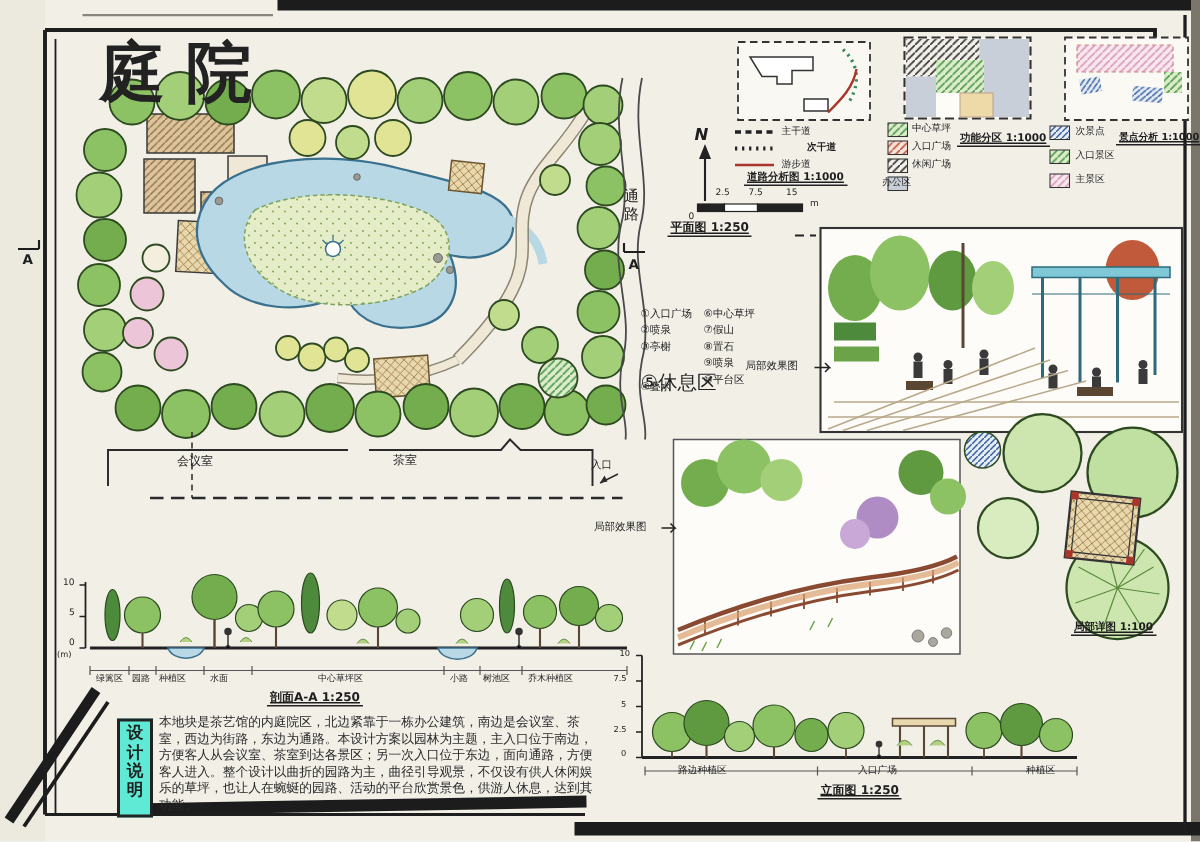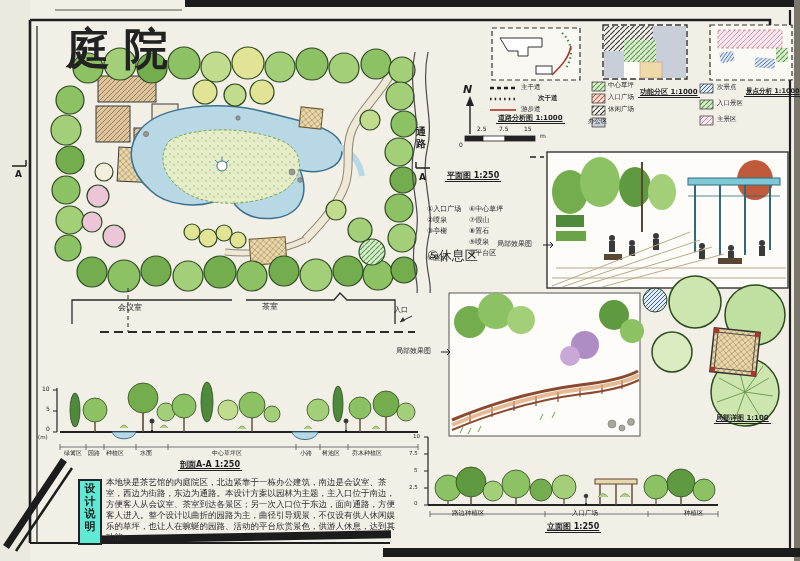--- a/index.html
+++ b/index.html
@@ -388,31 +388,31 @@
       <path d="M430,514 H718" stroke="#555" stroke-width="0.8"></path>
       <path d="M430,511 V517 M545,511 V517 M648,511 V517 M718,511 V517" stroke="#555" stroke-width="0.8"></path>
     </g>
   </svg>
 
   <div class="lbl seal" style="left:54px;top:24px;margin-left:12px;">庭院</div>
 
   <div class="lbl" style="left:15px;top:169px;font-size:9px;font-weight:bold;">A</div>
   <div class="lbl" style="left:419px;top:172px;font-size:9px;font-weight:bold;">A</div>
 
-  <div class="lbl vert" style="left:415px;top:126px;width:12px;font-size:10px;font-weight:bold;">通路</div>
+  <div class="lbl vert" style="left:415px;top:126px;width:12px;font-size:10px;font-weight:normal;">通路</div>
 
   <div class="lbl" style="left:463px;top:84px;font-size:11px;font-weight:bold;font-style:italic;">N</div>
 
   <div class="lbl" style="left:459px;top:142px;font-size:6px;">0</div>
   <div class="lbl" style="left:477px;top:126px;font-size:6px;">2.5</div>
   <div class="lbl" style="left:499px;top:126px;font-size:6px;">7.5</div>
   <div class="lbl" style="left:524px;top:126px;font-size:6px;">15</div>
   <div class="lbl" style="left:540px;top:133px;font-size:6px;">m</div>
 
-  <div class="lbl cap" style="left:445px;top:147px;font-size:8px;margin-top:24px;">平面图 1:250</div>
+  <div class="lbl cap" style="left:445px;top:147px;font-size:8px;">平面图 1:250</div>
 
   <div class="lbl" style="left:521px;top:84px;font-size:6.5px;">主干道</div>
   <div class="lbl" style="left:538px;top:95px;font-size:6.5px;font-weight:bold;">次干道</div>
   <div class="lbl" style="left:521px;top:106px;font-size:6.5px;">游步道</div>
   <div class="lbl cap" style="left:496px;top:114px;font-size:7px;">道路分析图 1:1000</div>
 
   <div class="lbl" style="left:608px;top:82px;font-size:6.5px;">中心草坪</div>
   <div class="lbl" style="left:608px;top:94px;font-size:6.5px;">入口广场</div>
   <div class="lbl" style="left:608px;top:106px;font-size:6.5px;">休闲广场</div>
   <div class="lbl" style="left:588px;top:118px;font-size:6.5px;">办公区</div>

